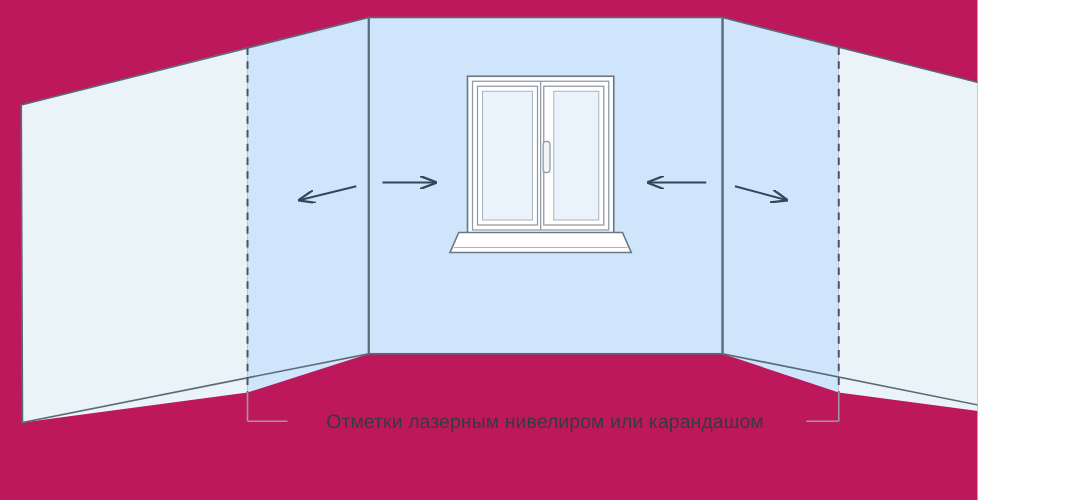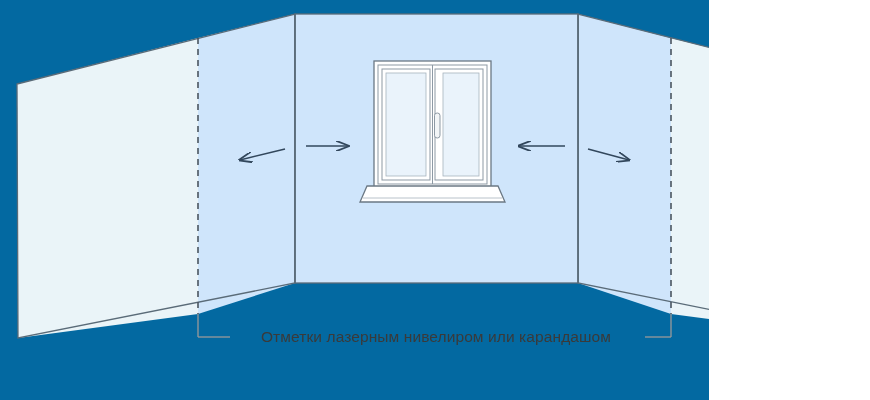--- a/index.html
+++ b/index.html
@@ -5,23 +5,23 @@
   html, body {
     margin: 0;
     padding: 0;
     background: #ffffff;
   }
   body {
     font-family: "Liberation Sans", sans-serif;
   }
   #stage {
     position: relative;
-    width: 709px;
+    width: 782px;
     height: 400px;
-    background: #0369a1;
+    background: #be185d;
     overflow: hidden;
   }
   #scene {
     position: absolute;
     inset: 0;
     width: 870px;
     height: 400px;
     display: block;
   }
   .caption-text {

